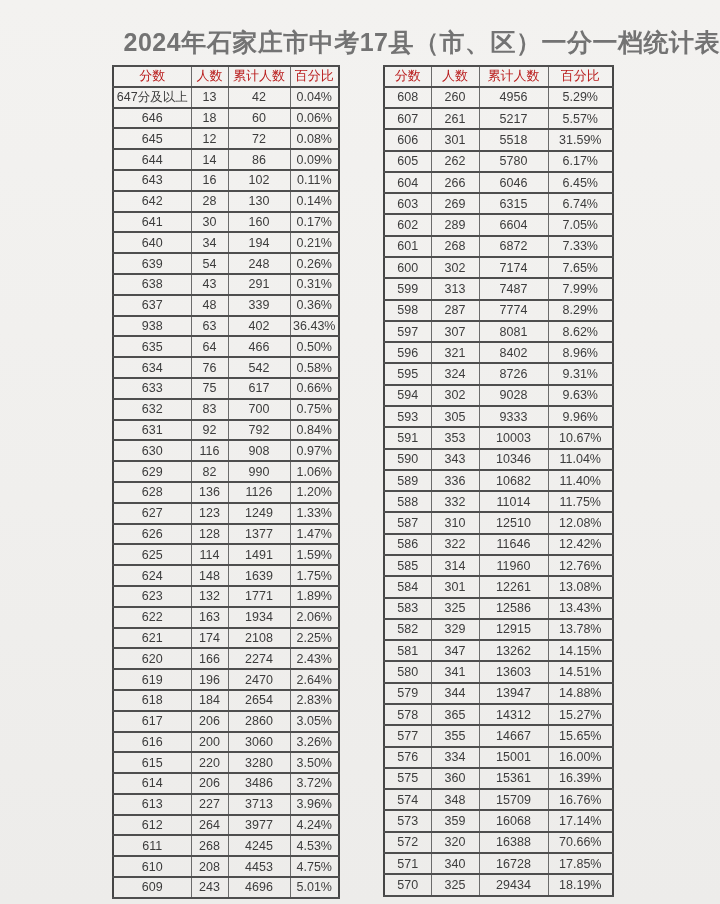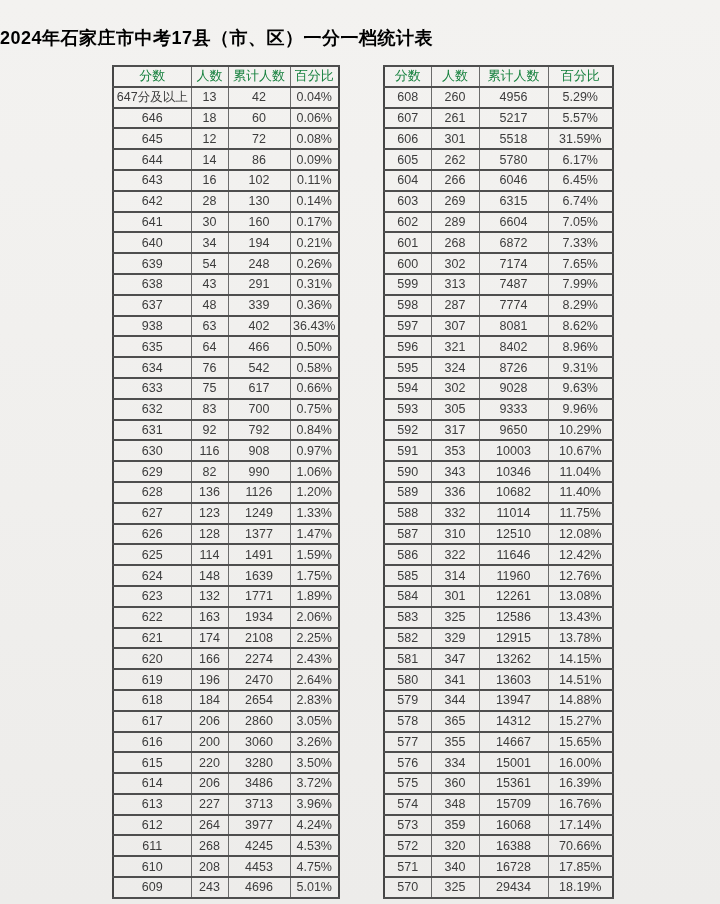--- a/index.html
+++ b/index.html
@@ -8,24 +8,24 @@
     font-family: "Liberation Sans", "DejaVu Sans", sans-serif;
   }
   body {
     background: linear-gradient(180deg, #f3f2f0 0%, #f0efed 55%, #edecea 100%);
     position: relative;
     overflow: hidden;
   }
   .page-title {
     position: absolute;
     top: 26px; left: 0; right: 0;
-    text-align: left;
-    font-size: 18px;
+    text-align: right;
+    font-size: 25px;
     font-weight: bold;
-    color: #000000;
+    color: #737373;
     letter-spacing: 0.5px;
   }
   .stats-table {
     position: absolute;
     top: 65px;
     border-collapse: collapse;
     table-layout: fixed;
     height: 832px;
   }
   .stats-table.left-table  { left: 112px; width: 226px; }
@@ -39,21 +39,21 @@
     font-size: 12.5px;
     color: #3c3c3c;
     padding: 0 1px;
     white-space: nowrap;
     overflow: hidden;
     height: 20.8px;
   }
   .stats-table { border: 2px solid #454545; }
   .stats-table th {
     font-weight: normal;
-    color: #15803d;
+    color: #b91c1c;
     font-size: 13px;
   }
 </style>
 </head>
 <body>
 
 <div class="page-title">2024年石家庄市中考17县（市、区）一分一档统计表</div>
 
 <table class="stats-table left-table">
     <colgroup>
@@ -414,26 +414,20 @@
         <td>9028</td>
         <td>9.63%</td>
       </tr>
       <tr>
         <td>593</td>
         <td>305</td>
         <td>9333</td>
         <td>9.96%</td>
       </tr>
       <tr>
-        <td>592</td>
-        <td>317</td>
-        <td>9650</td>
-        <td>10.29%</td>
-      </tr>
-      <tr>
         <td>591</td>
         <td>353</td>
         <td>10003</td>
         <td>10.67%</td>
       </tr>
       <tr>
         <td>590</td>
         <td>343</td>
         <td>10346</td>
         <td>11.04%</td>

